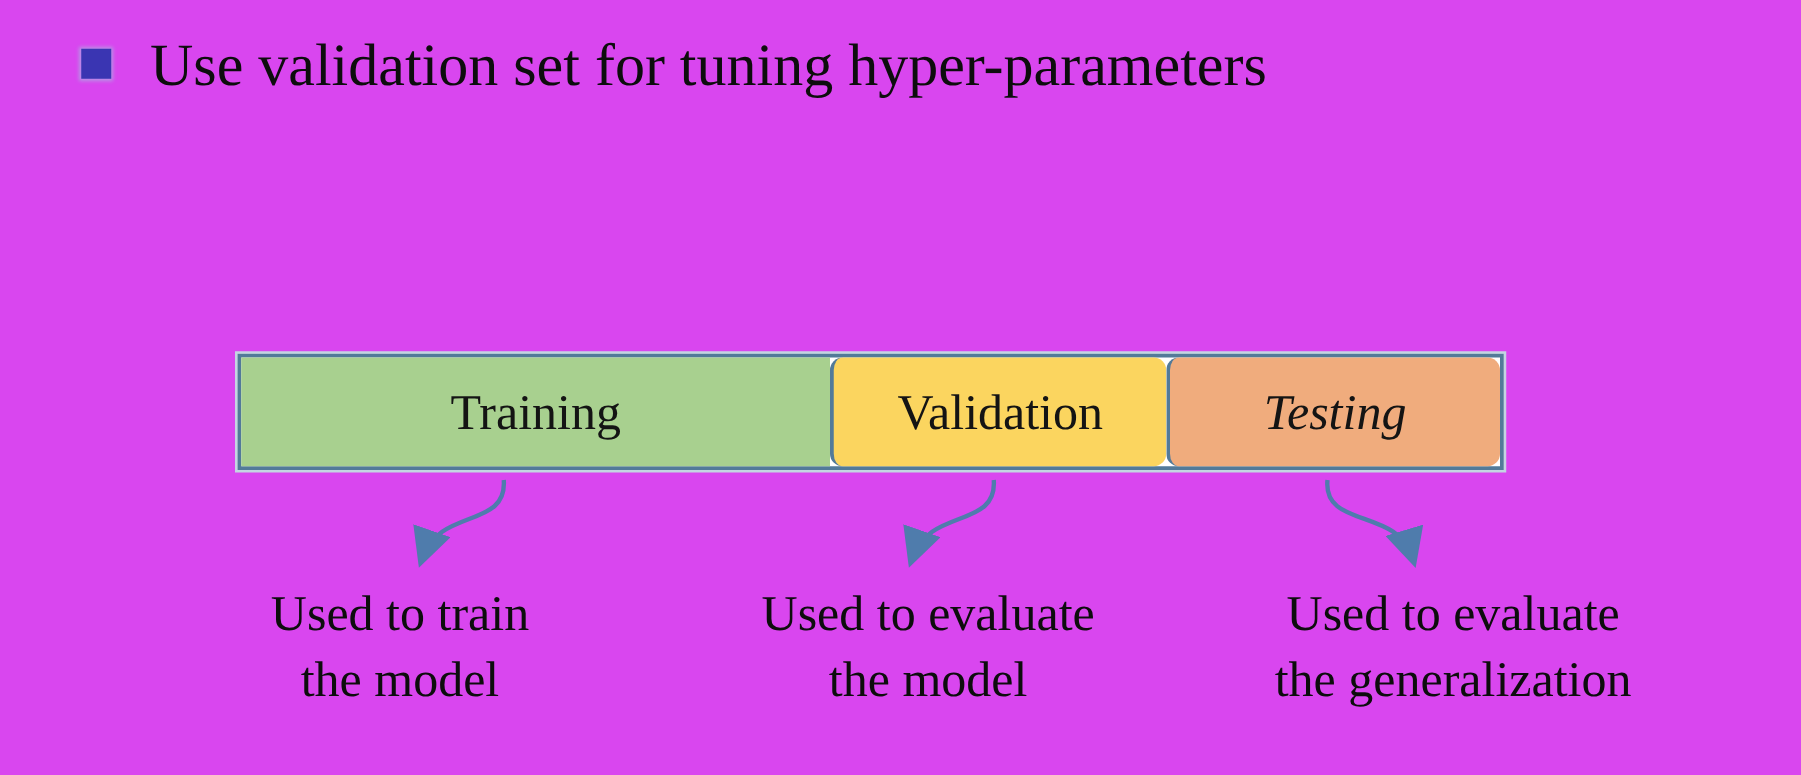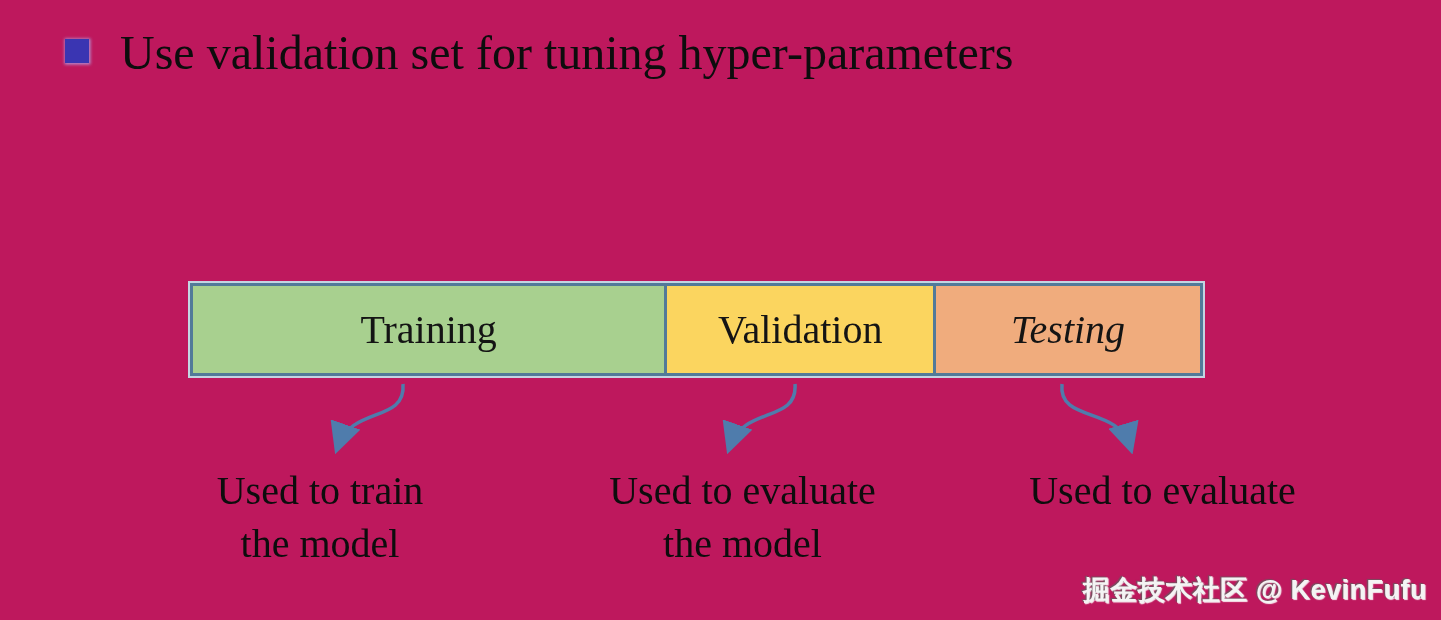--- a/index.html
+++ b/index.html
@@ -1,20 +1,20 @@
 <!DOCTYPE html>
 <html><head>
 <meta charset="utf-8">
 <style>
   html, body { margin: 0; padding: 0; background: #ffffff; }
   .slide {
     position: relative;
     width: 1441px;
     height: 620px;
-    background: #be185d;
+    background: #d946ef;
     font-family: "Liberation Serif", "DejaVu Serif", serif;
     overflow: hidden;
   }
 
   
   .bullet { position: absolute; left: 65px; display: flex; align-items: flex-start; }
   .bullet-1 { top: 26px; }
   .bullet-2 { top: 108px; }
   .bullet-square {
     flex: 0 0 auto;
@@ -41,21 +41,21 @@
     box-shadow: 0 0 0 2px #c3d5e2;
     box-sizing: content-box;
     background: #ffffff;
   }
   .seg {
     display: flex;
     align-items: center;
     justify-content: center;
     box-sizing: border-box;
   }
-  .seg + .seg { border-left: 3px solid #527a99; }
+  .seg + .seg { border-left: 3px solid #527a99; border-radius: 10px; }
   .seg-label {
     font-size: 40px;
     color: #141414;
     white-space: nowrap;
   }
 
   
   .arrows {
     position: absolute;
     left: 300px; top: 378px;
@@ -129,17 +129,17 @@
     <div>the model</div>
   </div>
 
   <div class="desc desc-2">
     <div>Used to evaluate</div>
     <div>the model</div>
   </div>
 
   <div class="desc desc-3">
     <div>Used to evaluate</div>
+    <div>the generalization</div>
   </div>
 
-  <div class="watermark">掘金技术社区 @ KevinFufu</div>
 
 </div>
 
 </body></html>

